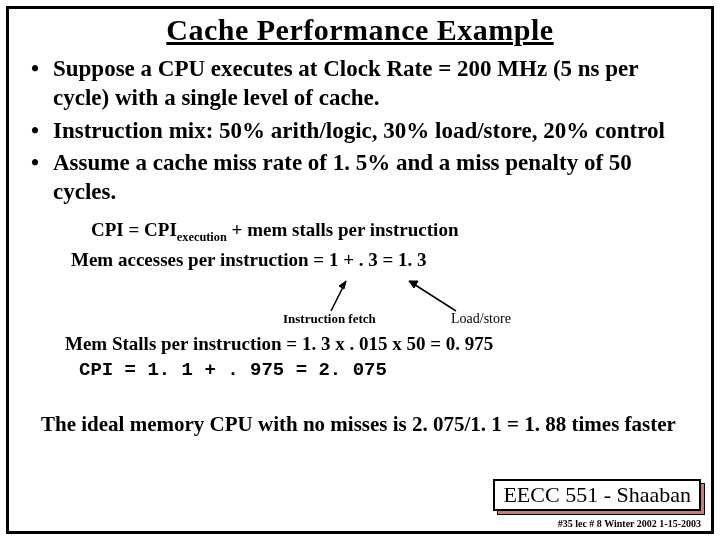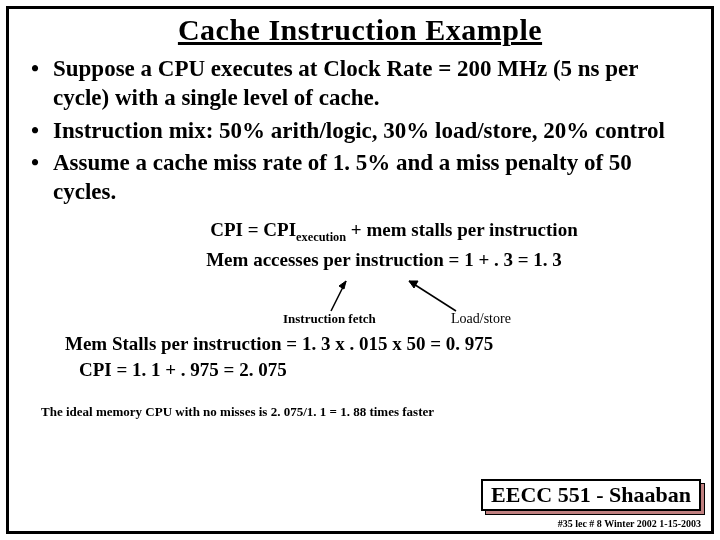--- a/index.html
+++ b/index.html
@@ -42,21 +42,20 @@
     position: absolute;
     left: -22px;
     top: 0;
   }
   .sub { font-size: 0.65em; vertical-align: sub; }
   .math-block {
     margin-left: 48px;
     font-size: 19px;
     font-weight: bold;
     line-height: 1.35;
-    text-align: center;
   }
   .math-line { margin-bottom: 2px; }
   .ind1 { margin-left: 20px; }
   .ind2 { margin-left: 90px; }
   .arrows-wrap {
     position: relative;
     height: 60px;
     margin-left: 48px;
   }
   .ifetch-label {
@@ -80,59 +79,59 @@
   }
   .bottom-math {
     margin-left: 42px;
     font-size: 19px;
     font-weight: bold;
     line-height: 1.4;
     margin-top: -4px;
   }
   .conclusion {
     margin-left: 18px;
-    margin-top: 20px;
-    font-size: 13px;
+    margin-top: 28px;
+    font-size: 21px;
     font-weight: bold;
   }
   .footer-box {
     position: absolute;
     right: 10px;
     bottom: 20px;
   }
   .footer-shadow {
     position: absolute;
     top: 4px; left: 4px;
     width: 100%; height: 100%;
     background: #c08080;
     border: 1px solid #000;
   }
   .footer-front {
     position: relative;
     background: #fff;
     border: 2px solid #000;
     padding: 1px 8px;
     font-size: 22px;
-    font-weight: bold;
+    font-weight: normal;
     font-family: "Times New Roman", serif;
   }
   .footer-meta {
     position: absolute;
     right: 10px;
     bottom: 2px;
     font-size: 10px;
     font-weight: bold;
   }
 </style>
 </head>
 <body>
 
 <div class="slide">
 
-  <div class="title">Cache Instruction Example</div>
+  <div class="title">Cache Performance Example</div>
 
   <ul class="bullets">
     <li>Suppose a CPU executes at Clock Rate = 200 MHz (5 ns per cycle) with a single level of cache.</li>
     <li>Instruction mix:   50% arith/logic,   30% load/store, 20% control</li>
     <li>Assume a cache miss rate of 1. 5% and a miss penalty of 50 cycles.</li>
   </ul>
 
   <div class="math-block">
     <div class="math-line ind1">
       <span>CPI =   CPI</span><span class="sub">execution</span><span>  +   mem stalls per instruction</span>
@@ -148,21 +147,21 @@
     <svg class="arrow" style="left:330px; top:0;" width="60" height="40">
       <line x1="55" y1="36" x2="8" y2="6" stroke="#000" stroke-width="1.5"></line>
       <polygon points="8,6 17,6 13,13"></polygon>
     </svg>
     <div class="ifetch-label">Instruction fetch</div>
     <div class="ls-label">Load/store</div>
   </div>
 
   <div class="bottom-math">
     <div>Mem Stalls per instruction  =  1. 3 x  . 015 x 50  =   0. 975</div>
-    <div style="margin-left:14px;">CPI =  1. 1  +  . 975 =   2. 075</div>
+    <div style="margin-left:14px;font-family:Liberation Mono, monospace;">CPI =  1. 1  +  . 975 =   2. 075</div>
   </div>
 
   <div class="conclusion">The ideal memory CPU with no misses is  2. 075/1. 1 =  1. 88 times faster</div>
 
   <div class="footer-box">
     <div class="footer-shadow"></div>
     <div class="footer-front">EECC 551 - Shaaban</div>
   </div>
   <div class="footer-meta">#35   lec # 8   Winter 2002  1-15-2003</div>
 

